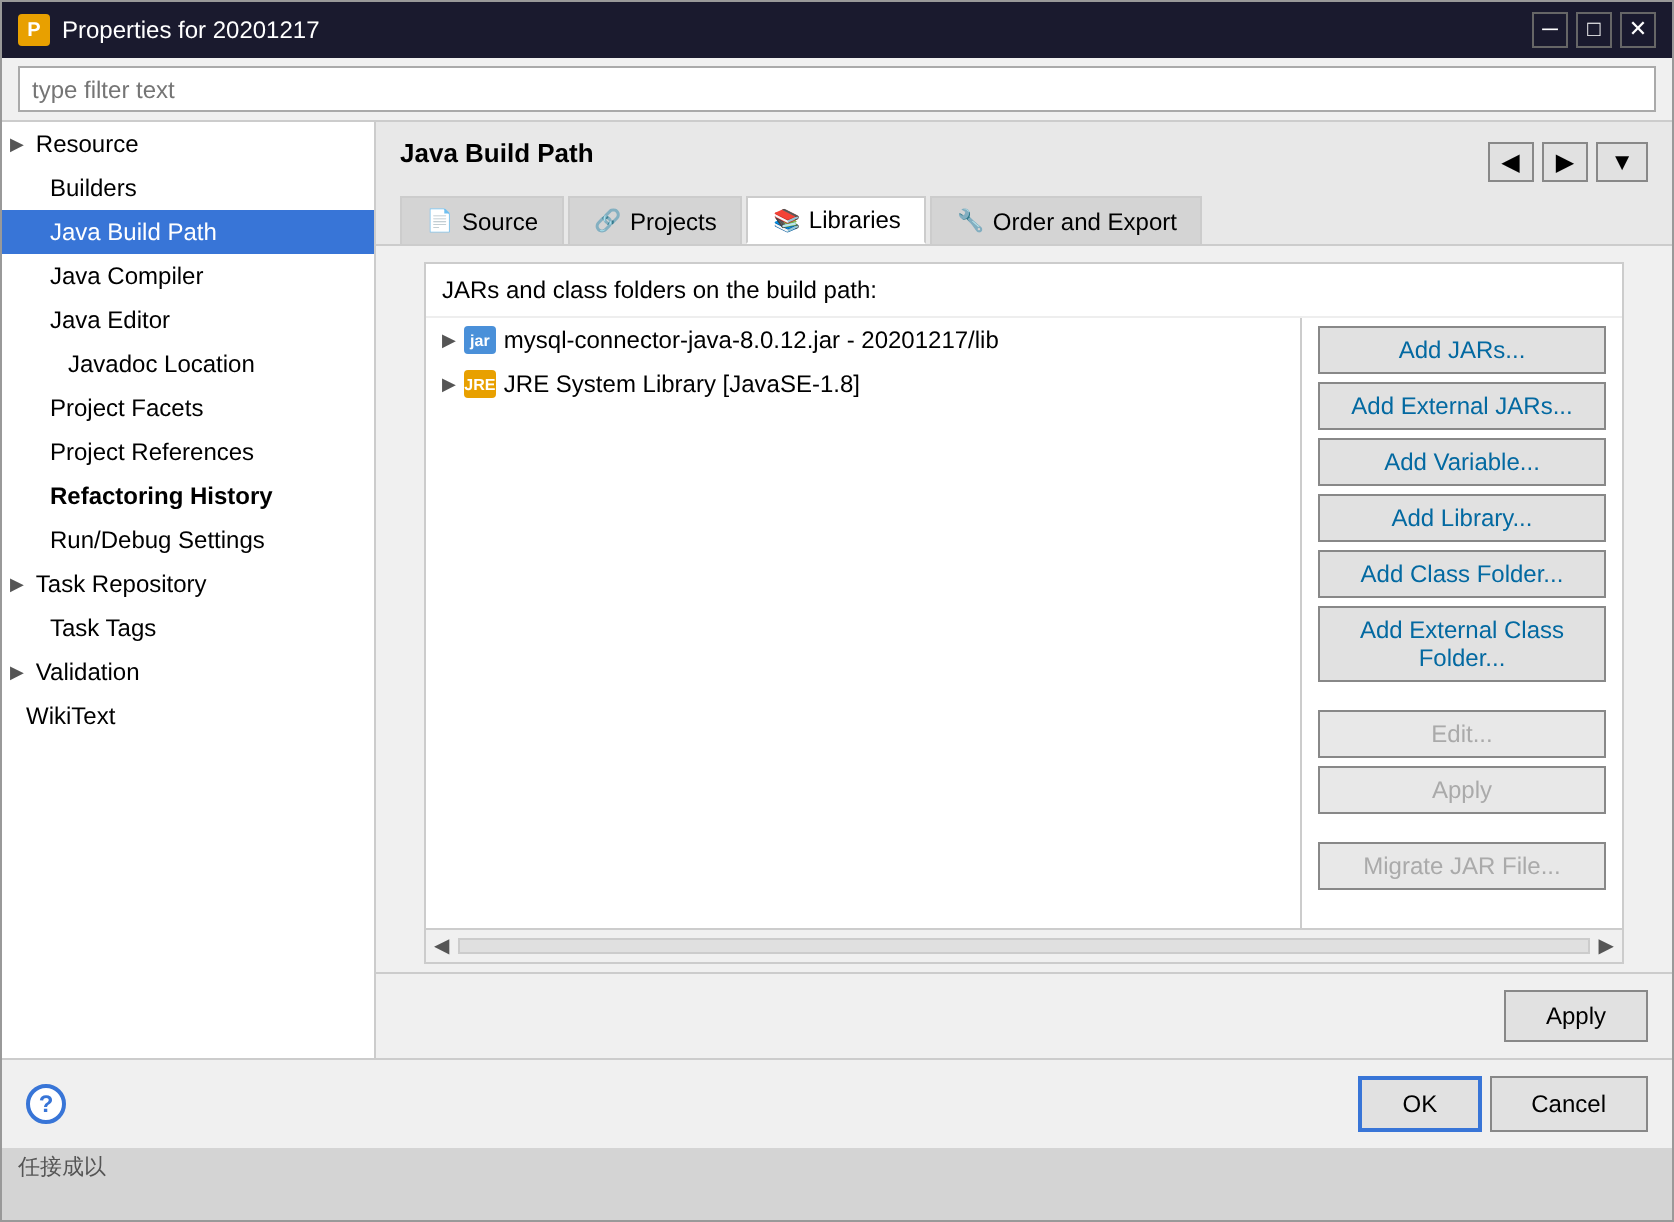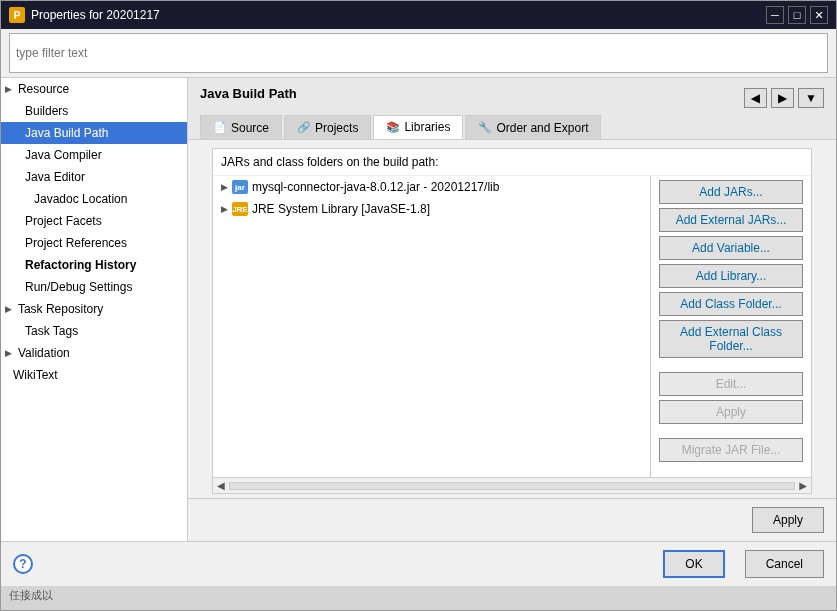--- a/index.html
+++ b/index.html
@@ -84,21 +84,21 @@
 
     .filter-bar {
       padding: 4px 8px;
       background: #f0f0f0;
       border-bottom: 1px solid #ccc;
       flex-shrink: 0;
     }
 
     .filter-input {
       width: 100%;
-      height: 40px;
+      height: 23px;
       padding: 0 6px;
       border: 1px solid #aaa;
       background: white;
       font-size: 12px;
       color: #999;
     }
 
     .main-split {
       display: flex;
       flex: 1;
@@ -354,21 +354,21 @@
       font-size: 12px;
       font-weight: bold;
       display: flex;
       align-items: center;
       justify-content: center;
       cursor: pointer;
     }
 
     .dialog-buttons {
       display: flex;
-      gap: 20px;
+      gap: 4px;
       justify-content: flex-end;
     }
 
     .ok-btn {
       padding: 5px 20px;
       background: #e1e1e1;
       border: 2px solid #3875d7;
       cursor: pointer;
       font-size: 12px;
     }
@@ -380,21 +380,21 @@
       cursor: pointer;
       font-size: 12px;
     }
 
     .bottom-status {
       background: #d4d4d4;
       padding: 2px 8px;
       font-size: 11px;
       color: #555;
       flex-shrink: 0;
-      height: 24px;
+      height: 36px;
     }
   </style>
 </head>
 <body>
 
 <div class="window">
 
   <div class="title-bar">
     <div class="title-bar-left">
       <div class="title-icon">

